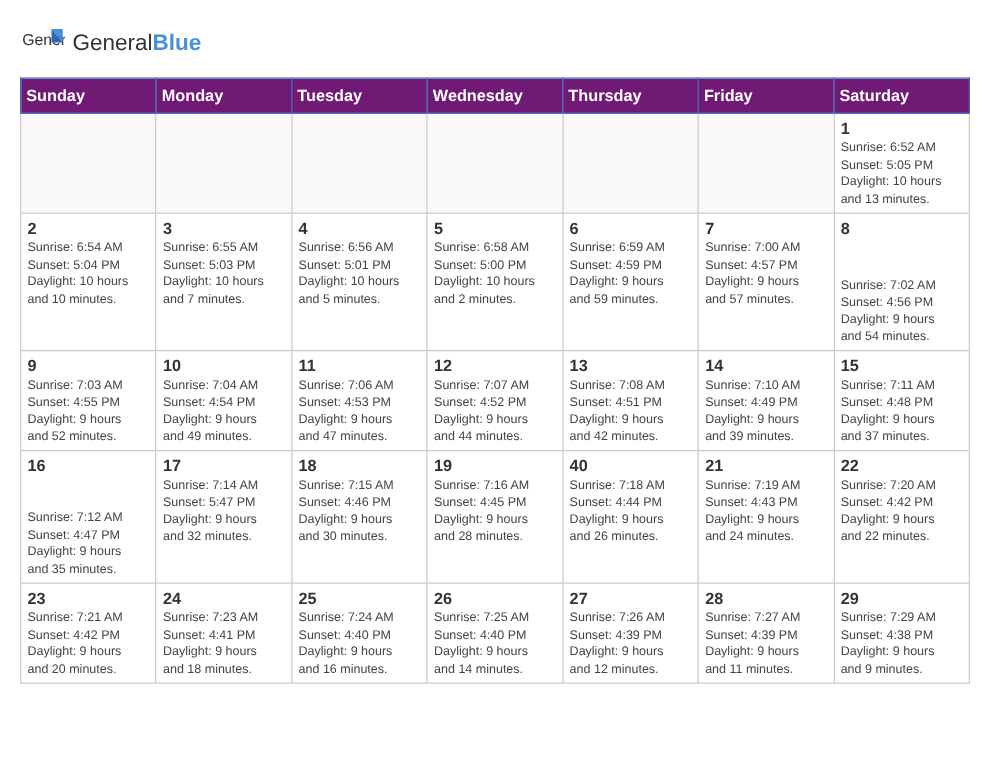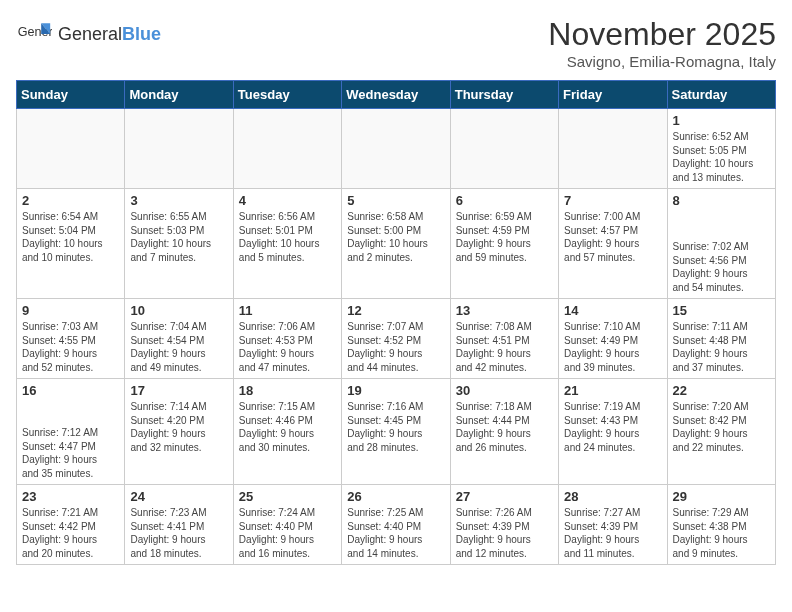--- a/index.html
+++ b/index.html
@@ -40,21 +40,21 @@
     .location {
       font-size: 15px;
       color: #555;
     }
     .calendar {
       width: 100%;
       border-collapse: collapse;
       border: 1px solid #ccc;
     }
     .calendar th {
-      background: #0c4a6e;
+      background: #701a75;
       color: #fff;
       font-size: 13px;
       font-weight: bold;
       padding: 6px 4px;
       text-align: left;
       border: 1px solid #3a6abf;
     }
     .calendar td {
       vertical-align: top;
       border: 1px solid #ccc;
@@ -88,24 +88,20 @@
       <text x="2" y="22" font-size="14" fill="#333" font-family="Arial">General</text>
       <polygon points="28,8 38,8 38,20" fill="#4a90d9"></polygon>
       <polygon points="28,8 38,20 28,20" fill="#2a6ab0"></polygon>
     </svg>
     <div>
       <div class="logo-text">
         General<span>Blue</span>
       </div>
     </div>
   </div>
-  <div class="title-block">
-    <div class="month-title">November 2025</div>
-    <div class="location">Savigno, Emilia-Romagna, Italy</div>
-  </div>
 </div>
 
 <table class="calendar">
   <thead>
     <tr>
     <th>Sunday</th>
         <th>Monday</th>
         <th>Tuesday</th>
         <th>Wednesday</th>
         <th>Thursday</th>
@@ -235,56 +231,56 @@
         <td>
           <div class="day-num">16</div>
           <div class="day-info" style="white-space: pre-line; margin-top: 28px;">Sunrise: 7:12 AM
 Sunset: 4:47 PM
 Daylight: 9 hours
 and 35 minutes.</div>
         </td>
         <td>
           <div class="day-num">17</div>
           <div class="day-info" style="white-space: pre-line;">Sunrise: 7:14 AM
-Sunset: 4:20 PM
+Sunset: 5:47 PM
 Daylight: 9 hours
 and 32 minutes.</div>
         </td>
         <td>
           <div class="day-num">18</div>
           <div class="day-info" style="white-space: pre-line;">Sunrise: 7:15 AM
 Sunset: 4:46 PM
 Daylight: 9 hours
 and 30 minutes.</div>
         </td>
         <td>
           <div class="day-num">19</div>
           <div class="day-info" style="white-space: pre-line;">Sunrise: 7:16 AM
 Sunset: 4:45 PM
 Daylight: 9 hours
 and 28 minutes.</div>
         </td>
         <td>
-          <div class="day-num">30</div>
+          <div class="day-num">40</div>
           <div class="day-info" style="white-space: pre-line;">Sunrise: 7:18 AM
 Sunset: 4:44 PM
 Daylight: 9 hours
 and 26 minutes.</div>
         </td>
         <td>
           <div class="day-num">21</div>
           <div class="day-info" style="white-space: pre-line;">Sunrise: 7:19 AM
 Sunset: 4:43 PM
 Daylight: 9 hours
 and 24 minutes.</div>
         </td>
         <td>
           <div class="day-num">22</div>
           <div class="day-info" style="white-space: pre-line;">Sunrise: 7:20 AM
-Sunset: 8:42 PM
+Sunset: 4:42 PM
 Daylight: 9 hours
 and 22 minutes.</div>
         </td>
       </tr>
       <tr class="week-row">
         <td>
           <div class="day-num">23</div>
           <div class="day-info" style="white-space: pre-line;">Sunrise: 7:21 AM
 Sunset: 4:42 PM
 Daylight: 9 hours

